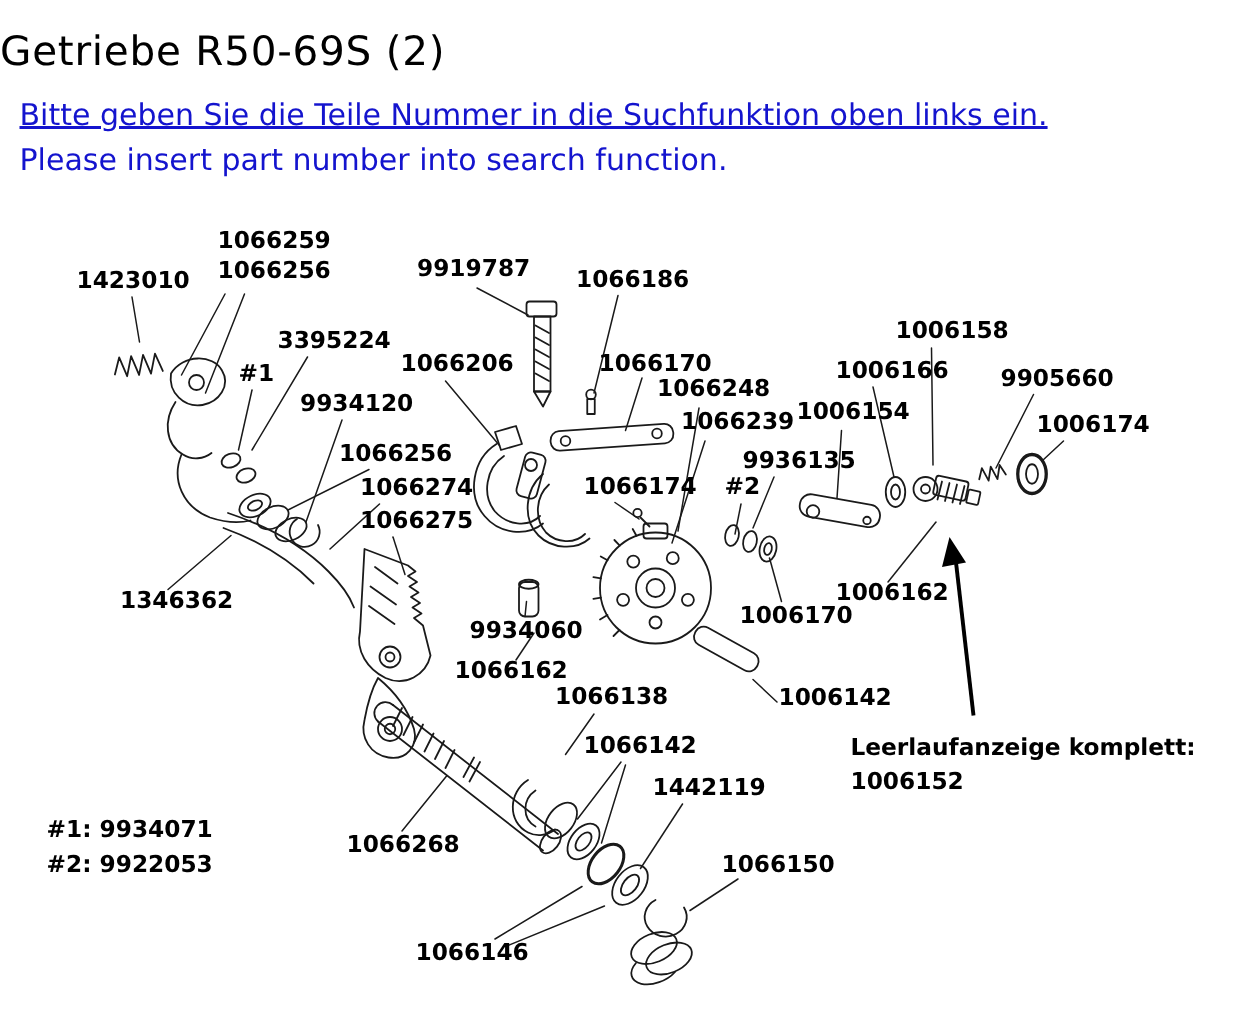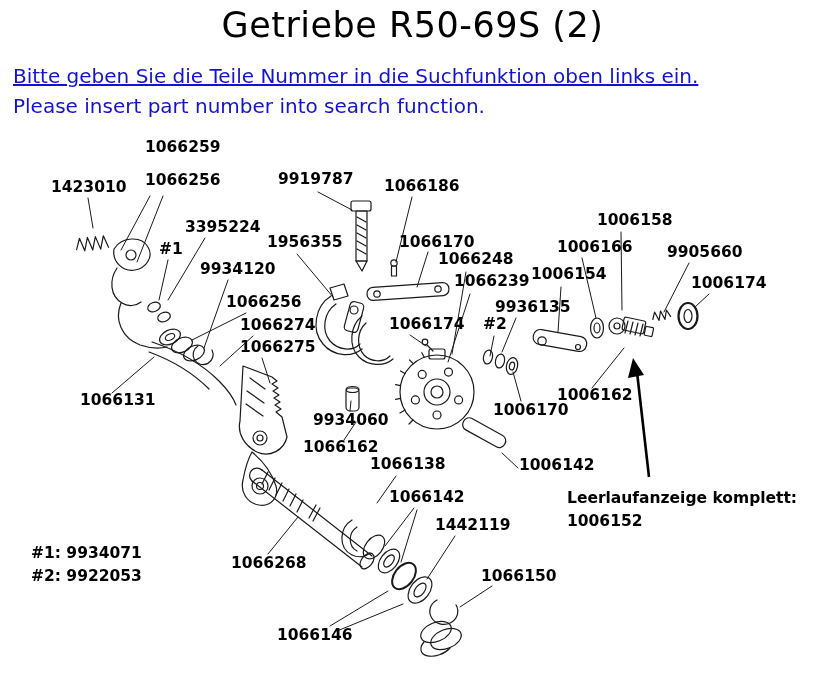--- a/index.html
+++ b/index.html
@@ -2,22 +2,22 @@
 <html><head>
 <meta charset="utf-8">
 <style>
   html,body{margin:0;padding:0;}
   body{
     width:825px;height:677px;background:#ffffff;position:relative;overflow:hidden;
     font-family:"DejaVu Sans","Liberation Sans",sans-serif;
   }
   .stage{position:absolute;inset:0;}
   .page-title{
-    position:absolute;top:5px;left:0;width:100%;text-align:center;
-    font-size:35px;color:#000;letter-spacing:0.5px;
+    position:absolute;top:19px;left:0;width:100%;text-align:left;
+    font-size:27px;color:#000;letter-spacing:0.5px;
   }
   .note{position:absolute;left:13px;font-size:20px;color:#1414CE;white-space:nowrap;}
   .note-de{top:64px;text-decoration:underline;}
   .note-en{top:94px;text-align:right;}
   svg.drawing{position:absolute;left:0;top:0;}
   .lbl{
     position:absolute;font-weight:bold;font-size:15.5px;color:#000;
     white-space:nowrap;line-height:1.1;
   }
 </style>
@@ -238,44 +238,44 @@
         <path d="M424,642 a16,9.5 -22 0 0 26,6"></path>
       </g>
     </g>
 
     <g>
       <path d="M649,477 L637,372" stroke="#000" stroke-width="2.6" fill="none"></path>
       <polygon points="633,358 628,378 644,375" fill="#000" stroke="none"></polygon>
     </g>
   </svg>
 
-  <div class="lbl" style="left:145px;top:139px">1066259</div>
+  <div class="lbl" style="left:145px;top:152px">1066259</div>
   <div class="lbl" style="left:145px;top:172px">1066256</div>
   <div class="lbl" style="left:278px;top:171px">9919787</div>
   <div class="lbl" style="left:384px;top:178px">1066186</div>
   <div class="lbl" style="left:51px;top:179px">1423010</div>
   <div class="lbl" style="left:185px;top:219px">3395224</div>
   <div class="lbl" style="left:159px;top:241px">#1</div>
-  <div class="lbl" style="left:267px;top:234px">1956355</div>
+  <div class="lbl" style="left:267px;top:234px">1066206</div>
   <div class="lbl" style="left:399px;top:234px">1066170</div>
   <div class="lbl" style="left:597px;top:212px">1006158</div>
   <div class="lbl" style="left:438px;top:251px">1066248</div>
   <div class="lbl" style="left:557px;top:239px">1006166</div>
   <div class="lbl" style="left:667px;top:244px">9905660</div>
   <div class="lbl" style="left:200px;top:261px">9934120</div>
   <div class="lbl" style="left:454px;top:273px">1066239</div>
   <div class="lbl" style="left:531px;top:266px">1006154</div>
   <div class="lbl" style="left:691px;top:275px">1006174</div>
   <div class="lbl" style="left:226px;top:294px">1066256</div>
   <div class="lbl" style="left:495px;top:299px">9936135</div>
   <div class="lbl" style="left:483px;top:316px">#2</div>
   <div class="lbl" style="left:240px;top:317px">1066274</div>
   <div class="lbl" style="left:389px;top:316px">1066174</div>
   <div class="lbl" style="left:240px;top:339px">1066275</div>
-  <div class="lbl" style="left:80px;top:392px">1066131</div>
+  <div class="lbl" style="left:80px;top:392px">1346362</div>
   <div class="lbl" style="left:557px;top:387px">1006162</div>
   <div class="lbl" style="left:313px;top:412px">9934060</div>
   <div class="lbl" style="left:493px;top:402px">1006170</div>
   <div class="lbl" style="left:303px;top:439px">1066162</div>
   <div class="lbl" style="left:370px;top:456px">1066138</div>
   <div class="lbl" style="left:519px;top:457px">1006142</div>
   <div class="lbl" style="left:389px;top:489px">1066142</div>
   <div class="lbl" style="left:567px;top:490px">Leerlaufanzeige komplett:</div>
   <div class="lbl" style="left:567px;top:513px">1006152</div>
   <div class="lbl" style="left:435px;top:517px">1442119</div>

